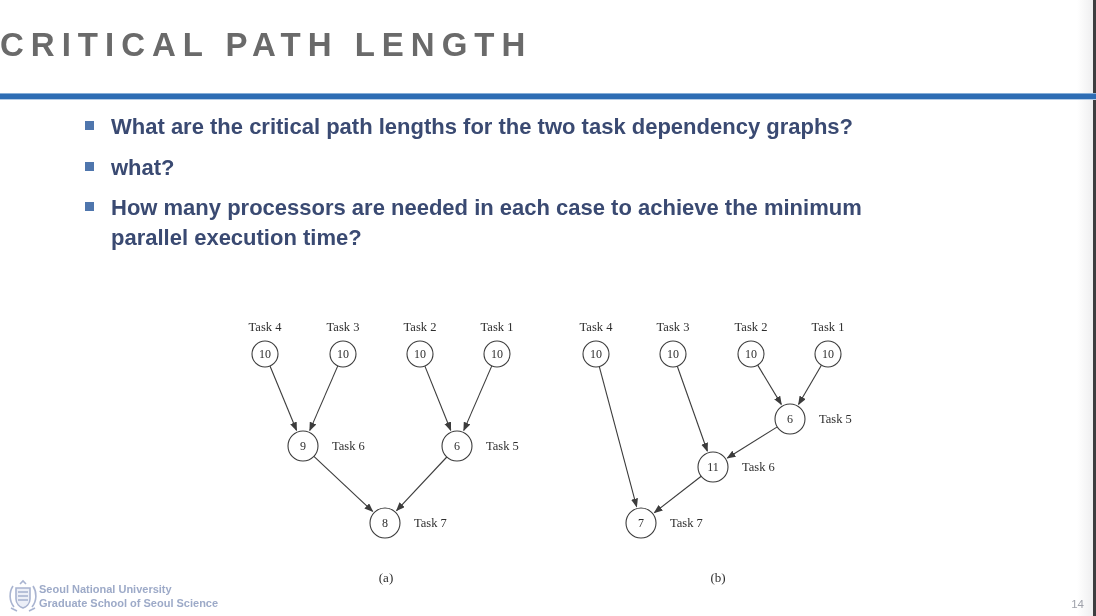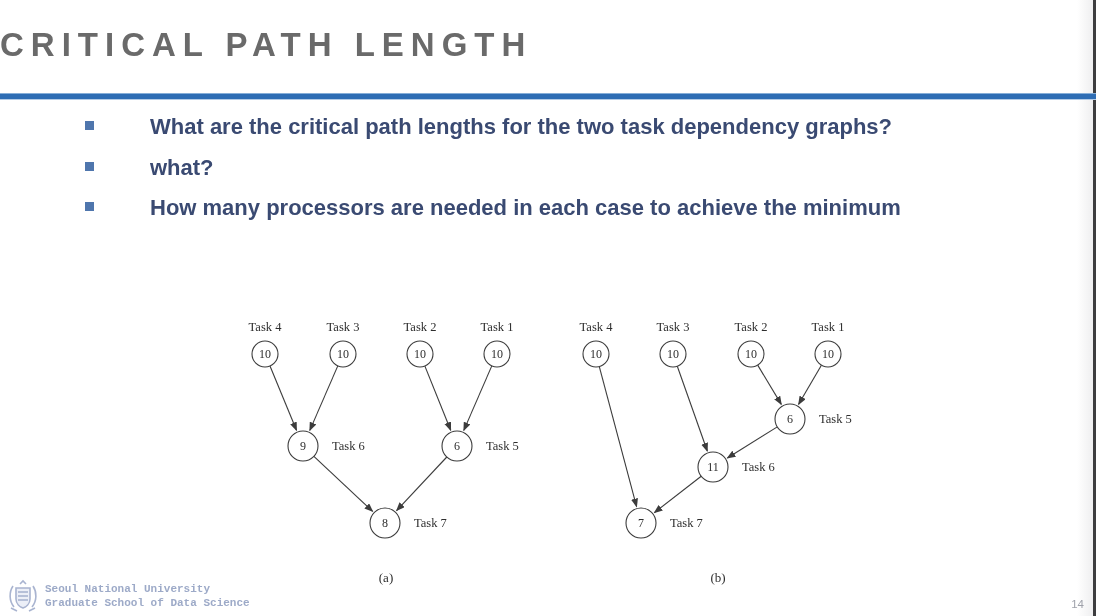--- a/index.html
+++ b/index.html
@@ -45,21 +45,21 @@
     font-size: 22px;
     font-weight: bold;
     line-height: 1.35;
   }
   .bullet-marker {
     position: absolute;
     left: 1px; top: 9px;
     width: 9px; height: 9px;
     background: var(--bullet-blue, #4f76ad);
   }
-  .bullet-line { display: block; white-space: nowrap; margin-left: 39px; }
+  .bullet-line { display: block; white-space: nowrap; }
   .bullet-line:empty { display: none; }
 
   
   .diagram-svg {
     position: absolute;
     left: 0; top: 0;
     width: 1096px; height: 616px;
     pointer-events: none;
   }
   .edge { stroke: var(--diagram-ink, #3c3c3c); stroke-width: 1.1; fill: none; }
@@ -71,22 +71,20 @@
   .node-value { font-size: 12px; }
   .node-label { font-size: 12.5px; }
   .diagram-caption { font-size: 13px; }
 
   
   .footer-brand {
     position: absolute;
     left: 7px; bottom: 3px;
     display: flex;
     align-items: center;
-    gap: 6px;
-    font-family: Liberation Mono, monospace;
   }
   .brand-text {
     font-size: 11px;
     font-weight: bold;
     line-height: 1.3;
     color: var(--footer-gray, #9daac8);
   }
 
   
   .page-number {
@@ -125,20 +123,21 @@
     <span class="bullet-line">What are the critical path lengths for the two task dependency graphs?</span>
 
   </li>
   <li class="bullet-item">
     <span class="bullet-marker"></span>
     <span class="bullet-line">what?</span>
   </li>
   <li class="bullet-item">
     <span class="bullet-marker"></span>
     <span class="bullet-line">How many processors are needed in each case to achieve the minimum</span>
+    <span class="bullet-line">parallel execution time?</span>
   </li>
 </ul>
 
 <svg id="diagram-svg" class="diagram-svg" viewBox="0 0 1096 616" xmlns="http://www.w3.org/2000/svg">
   <defs>
     <marker id="arrowhead" markerWidth="10" markerHeight="8" refX="8" refY="3.5" orient="auto" markerUnits="userSpaceOnUse">
       <path d="M0,0 L9,3.5 L0,7 Z" fill="#3c3c3c"></path>
     </marker>
   </defs>
 <g>
@@ -211,20 +210,20 @@
       <path d="M9,9 L23,9 L23,20 C23,25 19,28 16,29 C13,28 9,25 9,20 Z" fill="#eceff7"></path>
       <line x1="11" y1="13" x2="21" y2="13"></line>
       <line x1="11" y1="17" x2="21" y2="17"></line>
       <line x1="11" y1="21" x2="21" y2="21"></line>
       <path d="M13,5 L16,2 L19,5"></path>
       <path d="M4,29 L10,32 M28,29 L22,32"></path>
     </g>
   </svg>
   <div class="brand-text">
     <div>Seoul National University</div>
-    <div>Graduate School of Data Science</div>
+    <div>Graduate School of Seoul Science</div>
   </div>
 </div>
 
 <div class="page-number">14</div>
 
 <div class="edge-shade"></div>
 <div class="edge-dark"></div>
 
 </body></html>

